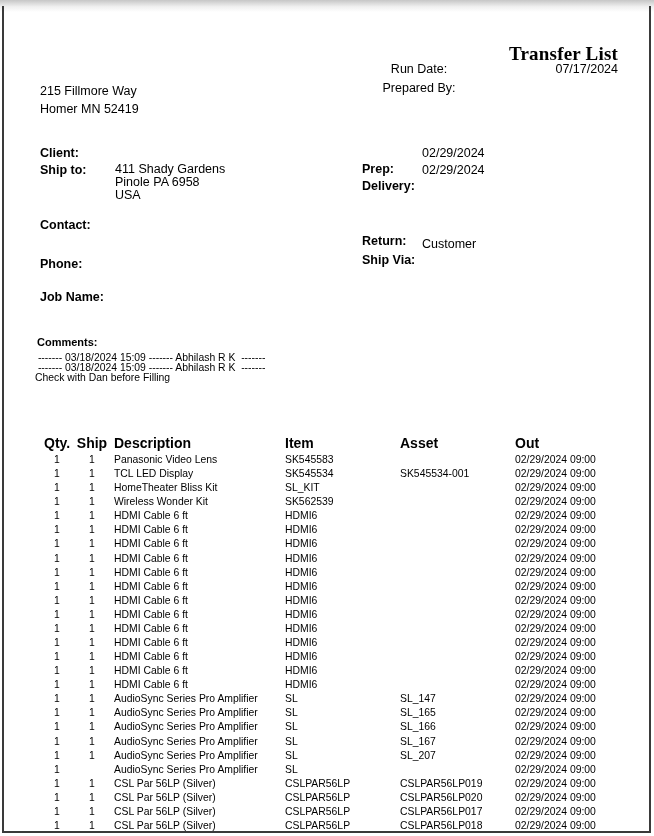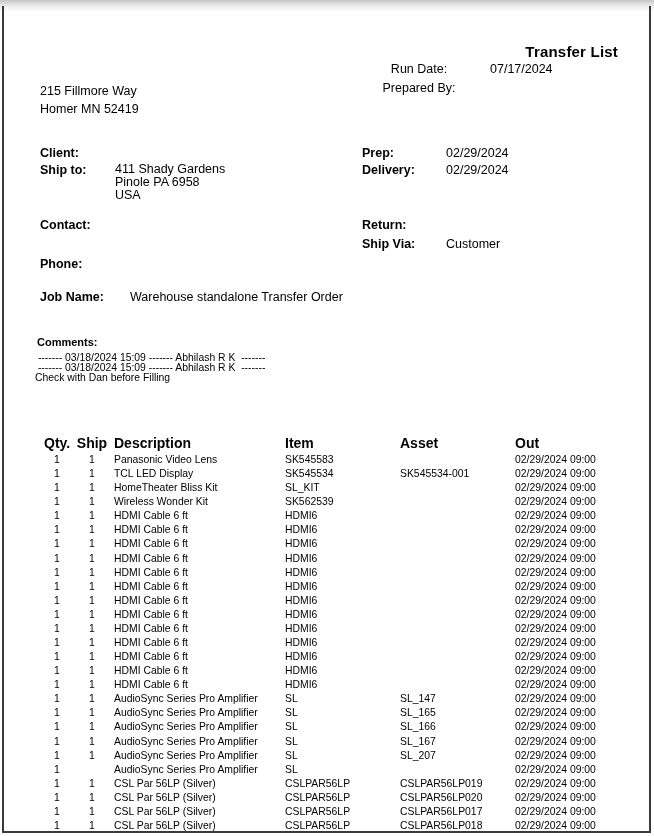--- a/index.html
+++ b/index.html
@@ -10,31 +10,31 @@
     -webkit-font-smoothing:antialiased;
   }
   .top-shade { position:absolute; top:0; left:0; right:0; height:12px;
     background:linear-gradient(to bottom, #c6c6c6 0%, #efefef 55%, #ffffff 100%); }
   .b-left  { position:absolute; left:2px;  top:6px; bottom:3px; width:2px;  background:#3a3a3a; }
   .b-right { position:absolute; right:3px; top:6px; bottom:3px; width:2px;  background:#3a3a3a; }
   .b-bottom{ position:absolute; left:2px;  right:3px; bottom:3px; height:2px; background:#3a3a3a; }
 
   .abs { position:absolute; }
 
-  .title { top:43px; right:36px; font-size:15px; font-weight:bold; letter-spacing:0.2px; }
+  .title { top:43px; right:36px; font-size:19px; font-weight:bold; letter-spacing:0.2px;font-family:Liberation Serif, serif; }
   .meta { top:62px; right:36px; width:270px; font-size:12.5px; }
   .meta-row { display:flex; height:18.5px; align-items:flex-start; }
   .meta-label { flex:1; text-align:center; }
-  .meta-value { width:128px; text-align:left; }
+  .meta-value { width:128px; text-align:right; }
 
   .company { left:40px; top:82px; font-size:12.5px; line-height:18px; }
 
   .info-row { font-size:12.5px; display:flex; }
   .lbl-l { width:75px; font-weight:bold; }
-  .lbl-r { width:84px; font-weight:bold; }
+  .lbl-r { width:60px; font-weight:bold;margin-top:16px; }
   .shipto-lines div { line-height:13px; }
 
   .job-row { left:40px; top:290px; font-size:12.5px; display:flex; }
   .job-label { width:90px; font-weight:bold; }
 
   .comments-label { left:37px; top:336px; font-size:11px; font-weight:bold; }
   .comments { left:35px; top:353px; font-size:10.4px; }
   .comments div { line-height:10px; white-space:pre; }
 
   table.items { position:absolute; left:44px; top:437px; width:574px;
@@ -110,21 +110,20 @@
     <span class="lbl-r">Return:</span>
     <span></span>
   </div>
   <div class="abs info-row" style="left:362px; top:237px;">
     <span class="lbl-r">Ship Via:</span>
     <span>Customer</span>
   </div>
 
   <div class="abs job-row">
     <span class="job-label">Job Name:</span>
-    <span>Warehouse standalone Transfer Order</span>
   </div>
 
   <div class="abs comments-label">Comments:</div>
   <div class="abs comments">
     <div> ------- 03/18/2024 15:09 ------- Abhilash R K  -------</div>
     <div> ------- 03/18/2024 15:09 ------- Abhilash R K  -------</div>
     <div>Check with Dan before Filling</div>
   </div>
 
   <table class="items">

